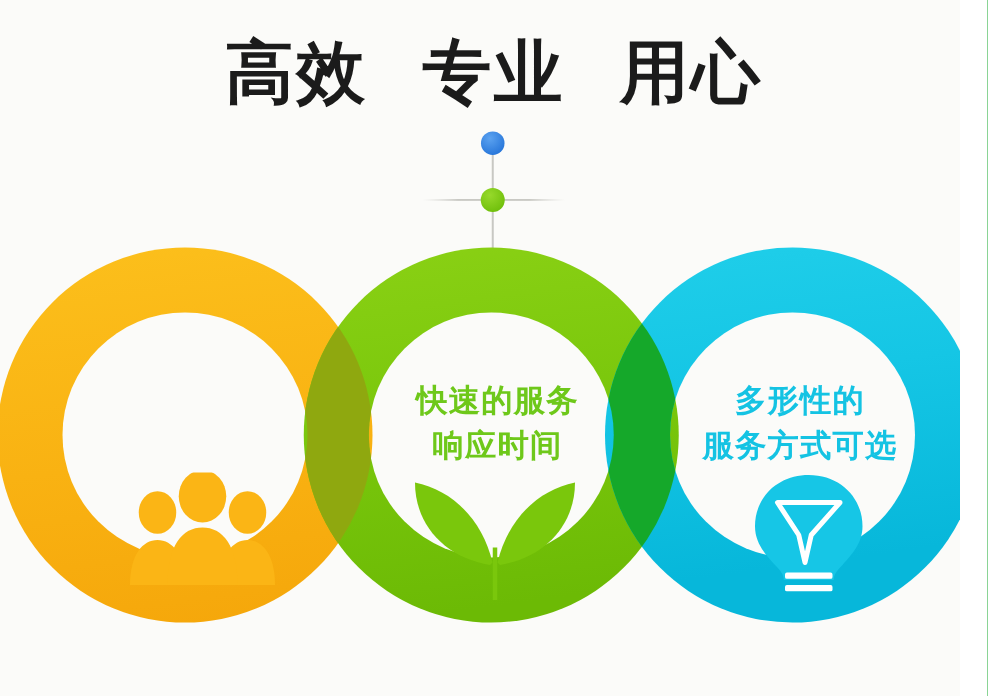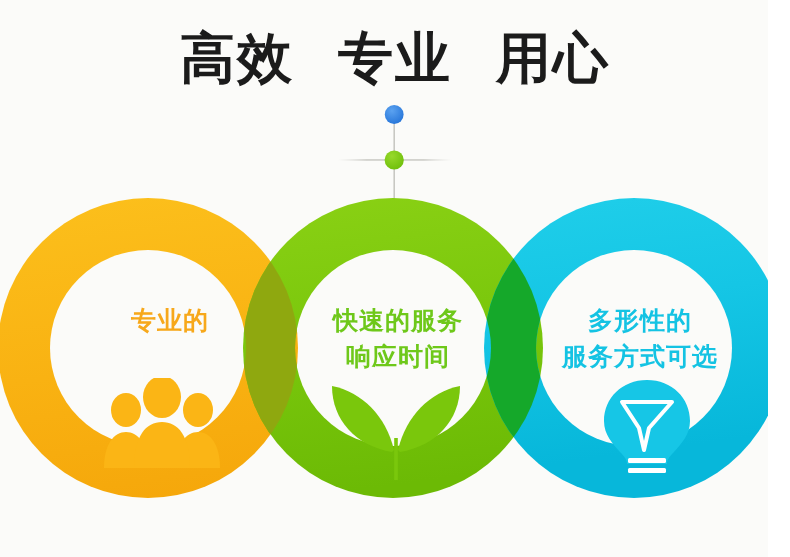--- a/index.html
+++ b/index.html
@@ -190,21 +190,20 @@
     </g>
     <g>
       <rect x="0" y="0" width="790" height="305" fill="url(#gCyan)" mask="url(#m3)"></rect>
     </g>
 
     <rect x="0" y="0" width="790" height="305" fill="#8fa80f" mask="url(#mi12)"></rect>
     <rect x="0" y="0" width="790" height="305" fill="#15a82a" mask="url(#mi23)"></rect>
   </svg>
 
   <div class="caption" id="cap1">
-    <span class="cl">专业的</span>
   </div>
   <div class="caption" id="cap2">
     <span class="cl">快速的服务</span>
     <span class="cl">响应时间</span>
   </div>
   <div class="caption" id="cap3">
     <span class="cl">多形性的</span>
     <span class="cl">服务方式可选</span>
   </div>
 

